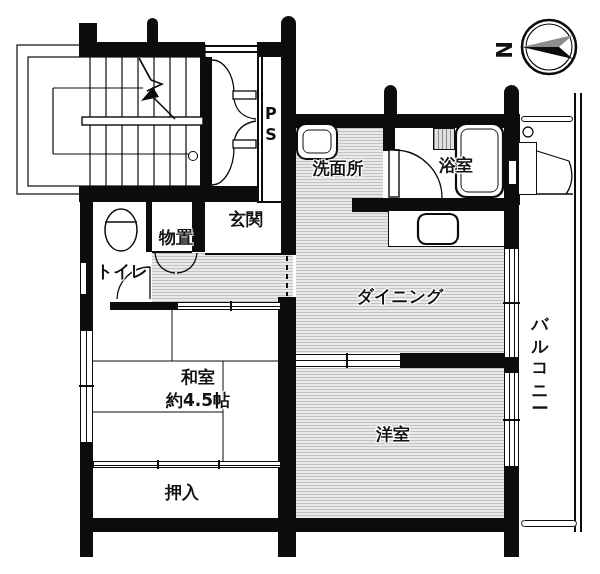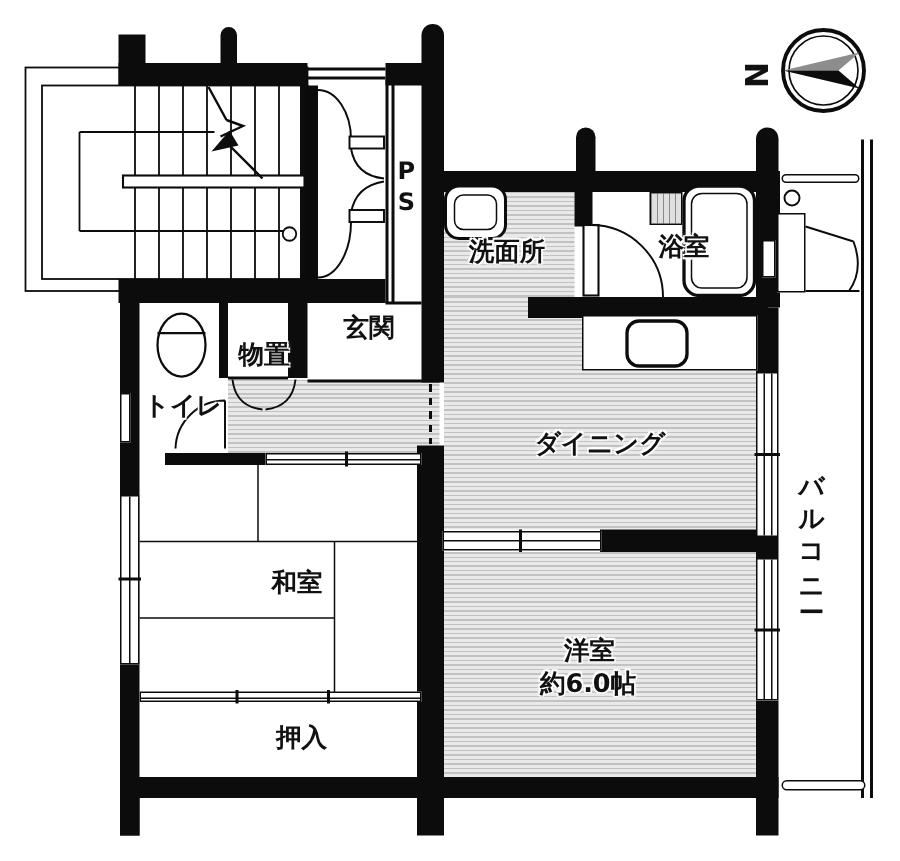--- a/index.html
+++ b/index.html
@@ -183,19 +183,19 @@
     </g>
   </svg>
 
   <div class="lbl" style="left:92px;top:262px;width:60px;">トイレ</div>
   <div class="lbl" style="left:150px;top:228px;width:52px;">物置</div>
   <div class="lbl" style="left:218px;top:210px;width:56px;">玄関</div>
   <div class="lbl vert" style="left:261px;top:98px;height:54px;font-size:16px;letter-spacing:2px;">PS</div>
   <div class="lbl" style="left:306px;top:159px;width:64px;">洗面所</div>
   <div class="lbl" style="left:431px;top:156px;width:50px;">浴室</div>
   <div class="lbl" style="left:348px;top:287px;width:104px;">ダイニング</div>
-  <div class="lbl" style="left:168px;top:380px;width:60px;">和室</div>
+  <div class="lbl" style="left:168px;top:368px;width:60px;">和室</div>
+  <div class="lbl" style="left:158px;top:391px;width:80px;">約4.5帖</div>
   <div class="lbl" style="left:363px;top:425px;width:60px;">洋室</div>
-  <div class="lbl" style="left:352px;top:447px;width:80px;">約6.0帖</div>
-  <div class="lbl" style="left:175px;top:483px;width:52px;">押入</div>
+  <div class="lbl" style="left:156px;top:483px;width:52px;">押入</div>
   <div class="lbl vert" style="left:530px;top:286px;height:136px;">バルコニー</div>
   <div class="lbl north" style="left:496px;top:38px;">N</div>
 </div>
 
 </body></html>

